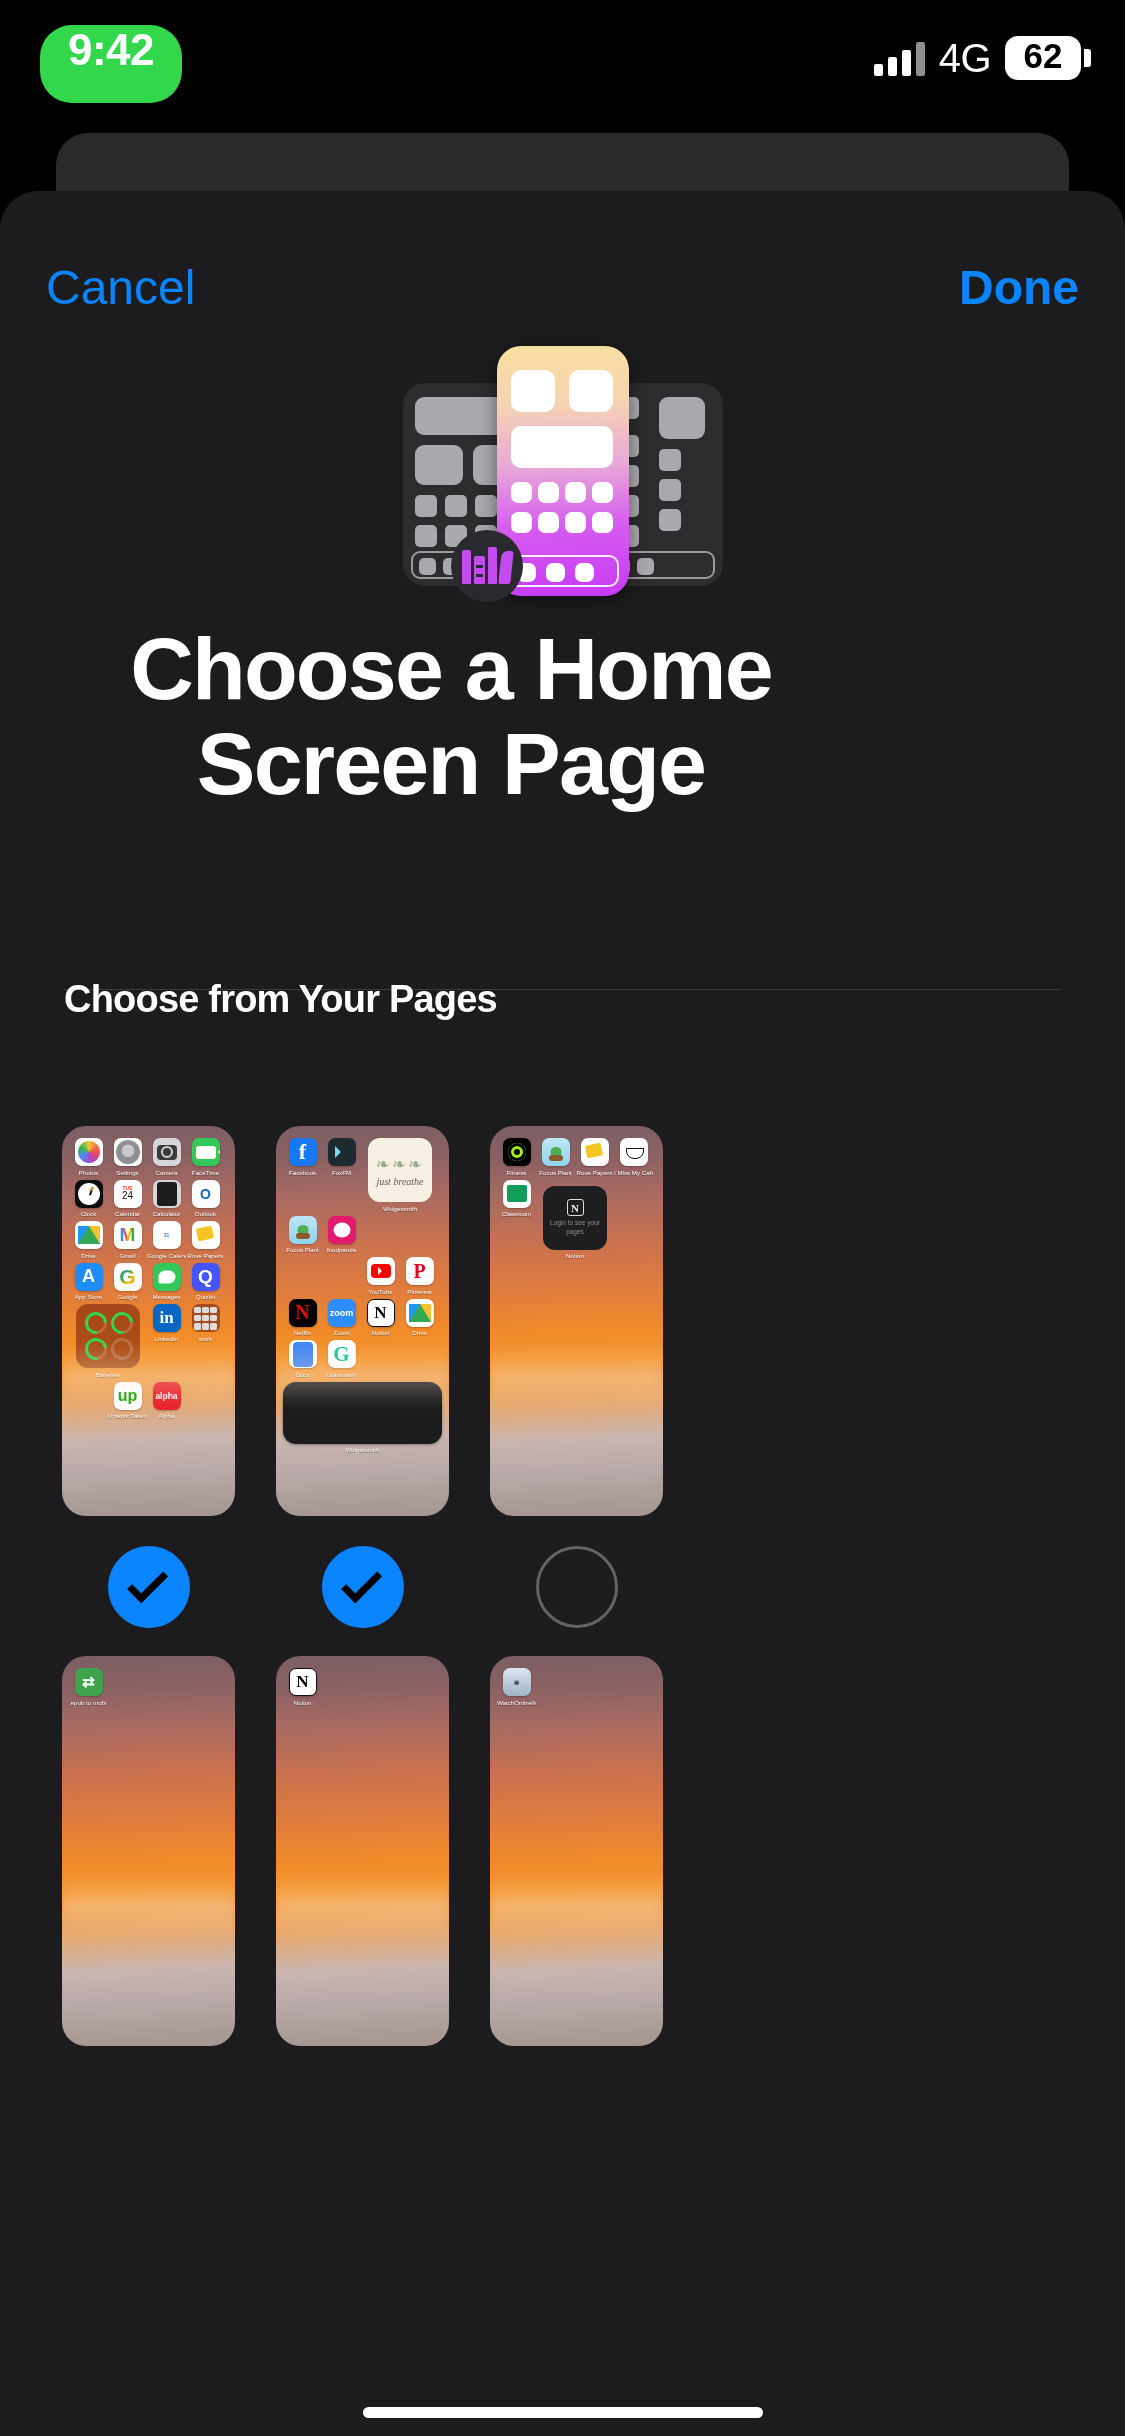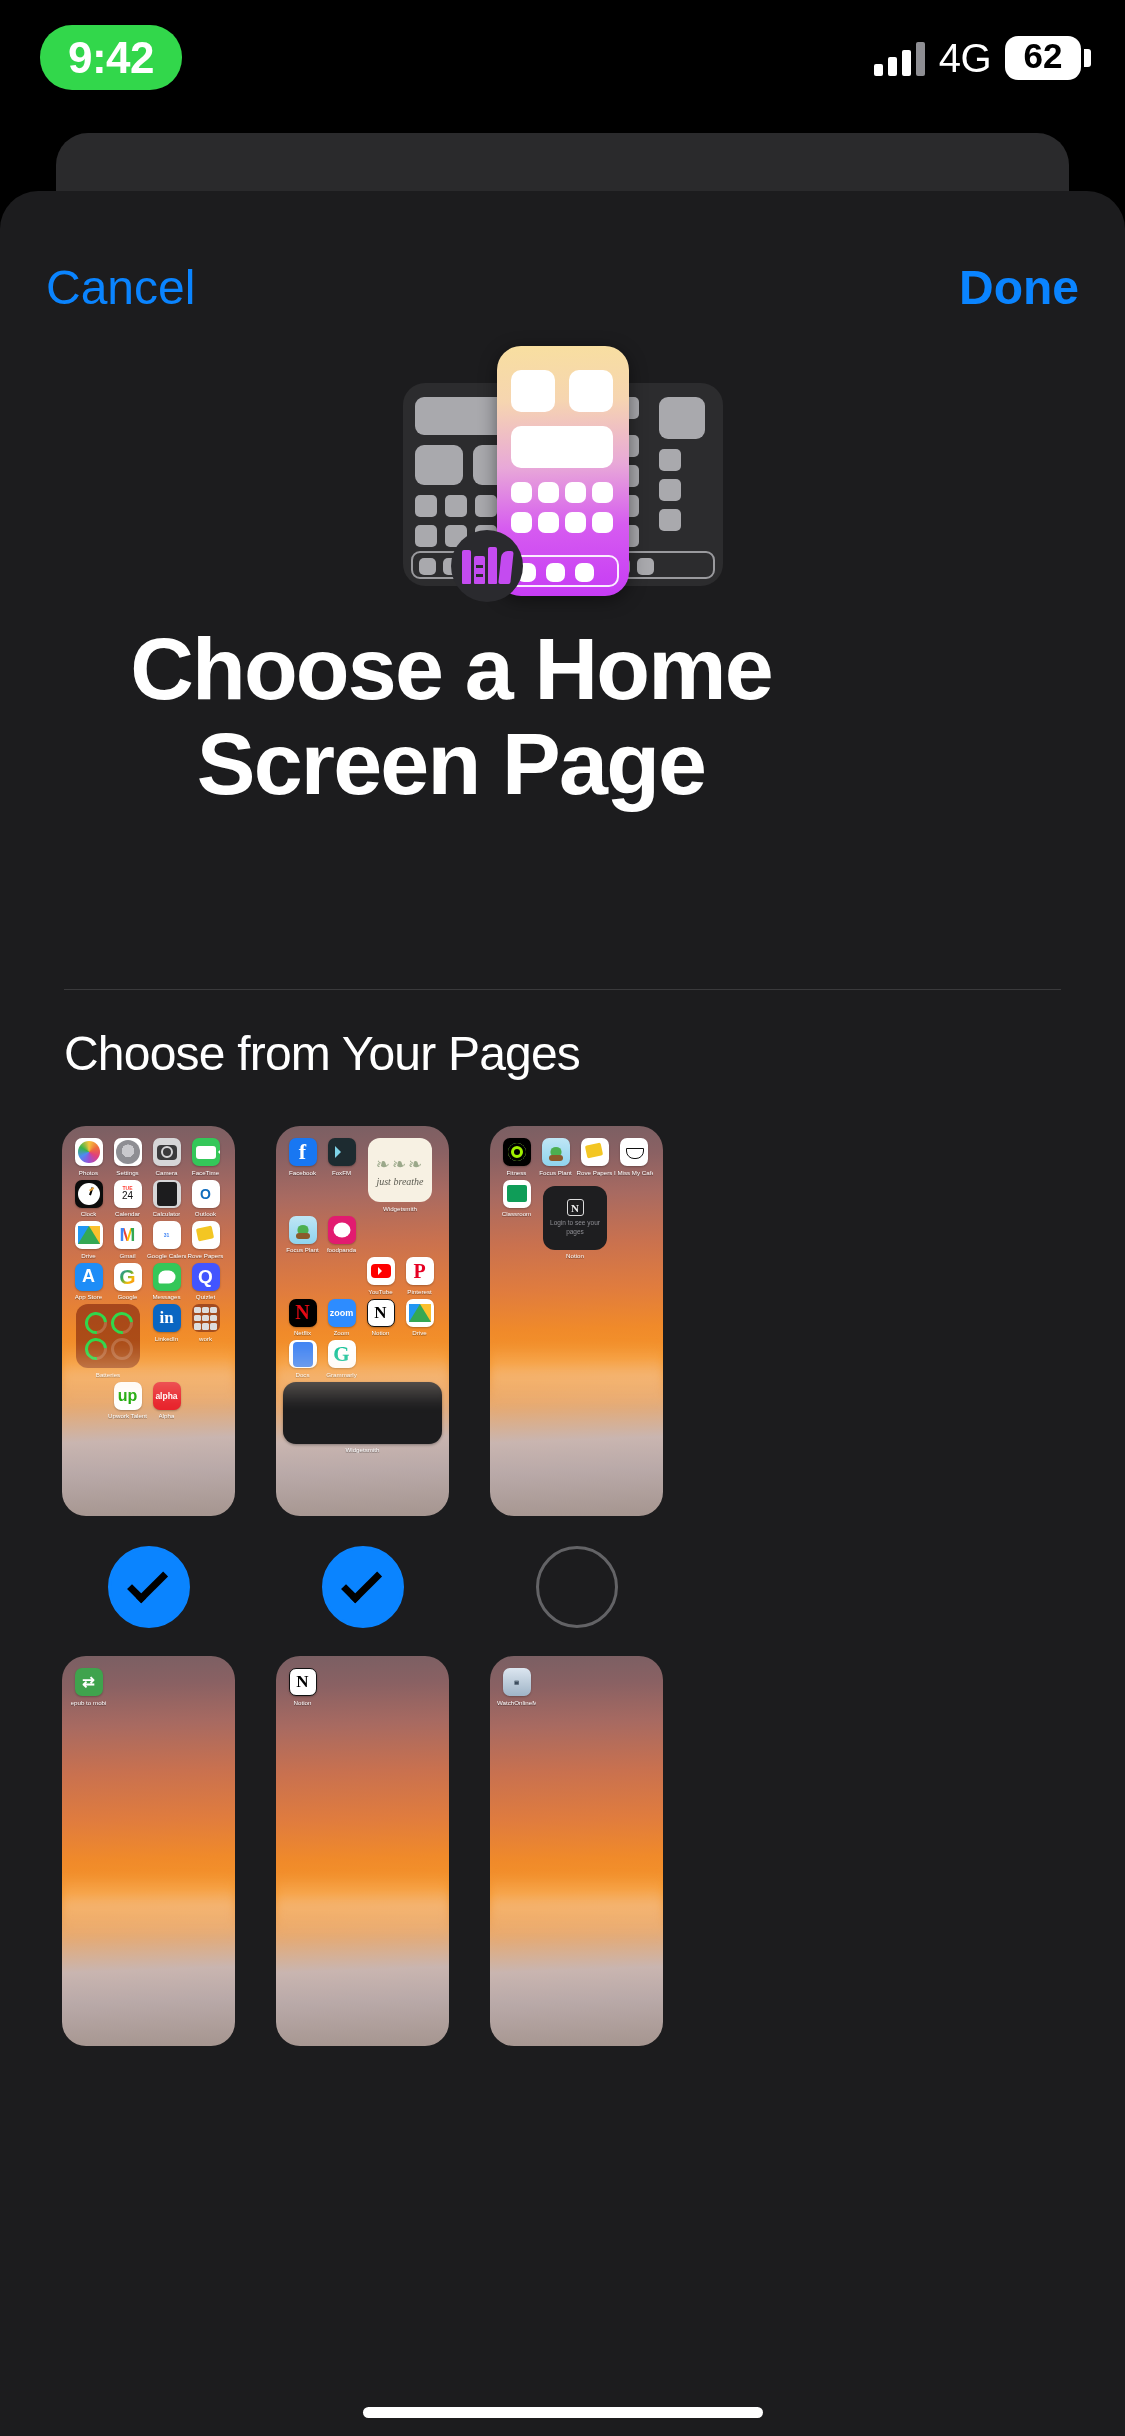--- a/index.html
+++ b/index.html
@@ -9,22 +9,22 @@
     font-family: "Liberation Sans", sans-serif;
     -webkit-font-smoothing: antialiased;
   }
   .screen { position: relative; width: 1125px; height: 2436px; background: #000; }
 
   
   .statusbar { position: absolute; top: 0; left: 0; width: 1125px; height: 115px; z-index: 60; }
   .time-pill {
     position: absolute; left: 40px; top: 25px;
     background: #32D74B; border-radius: 32px;
-    padding: 0 28px; height: 65px;
-    display: flex; align-items: center; justify-content: center;
+    padding: 0 28px; height: 78px;
+    display: flex; align-items: flex-start; justify-content: center;
   }
   .time-pill span { color: #fff; font-size: 44px; font-weight: 700; letter-spacing: -0.5px; }
   .status-right { position: absolute; right: 34px; top: 30px; display: flex; align-items: center; gap: 14px; height: 56px; }
   .signal { display: flex; align-items: flex-end; gap: 5px; height: 36px; }
   .signal i { display: block; width: 9px; background: #fff; border-radius: 2px; }
   .signal i:nth-child(1) { height: 12px; }
   .signal i:nth-child(2) { height: 19px; }
   .signal i:nth-child(3) { height: 26px; }
   .signal i:nth-child(4) { height: 34px; background: #8E8E93; }
   .net { color: #fff; font-size: 40px; font-weight: 500; letter-spacing: -0.5px; }
@@ -88,22 +88,22 @@
   
   .title {
     position: absolute; top: 430px; left: 0; width: 902px;
     text-align: center; color: #fff; font-size: 88px; font-weight: 700;
     line-height: 1.08; letter-spacing: -1.8px; padding: 0 80px;
   }
 
   
   .divider { position: absolute; top: 798px; left: 64px; width: 997px; height: 1px; background: #3A3A3C; }
   .section-head {
-    position: absolute; top: 835px; left: 64px; color: #fff;
-    font-size: 48px; font-weight: 400; letter-spacing: -0.8px;
+    position: absolute; top: 787px; left: 64px; color: #fff;
+    font-size: 38px; font-weight: 700; letter-spacing: -0.8px;
   }
 
   
   .pages-row { position: absolute; left: 62px; top: 935px; width: 1001px; display: flex; gap: 41px; }
   .pages-row2 { position: absolute; left: 62px; top: 1465px; width: 1001px; display: flex; gap: 41px; }
   .page-thumb {
     position: relative; width: 173px; height: 390px; border-radius: 24px; overflow: hidden;
     background:
       linear-gradient(178deg,
         #7a5f63 0%, #8a6163 8%, #a86a61 18%, #c9714f 30%,

